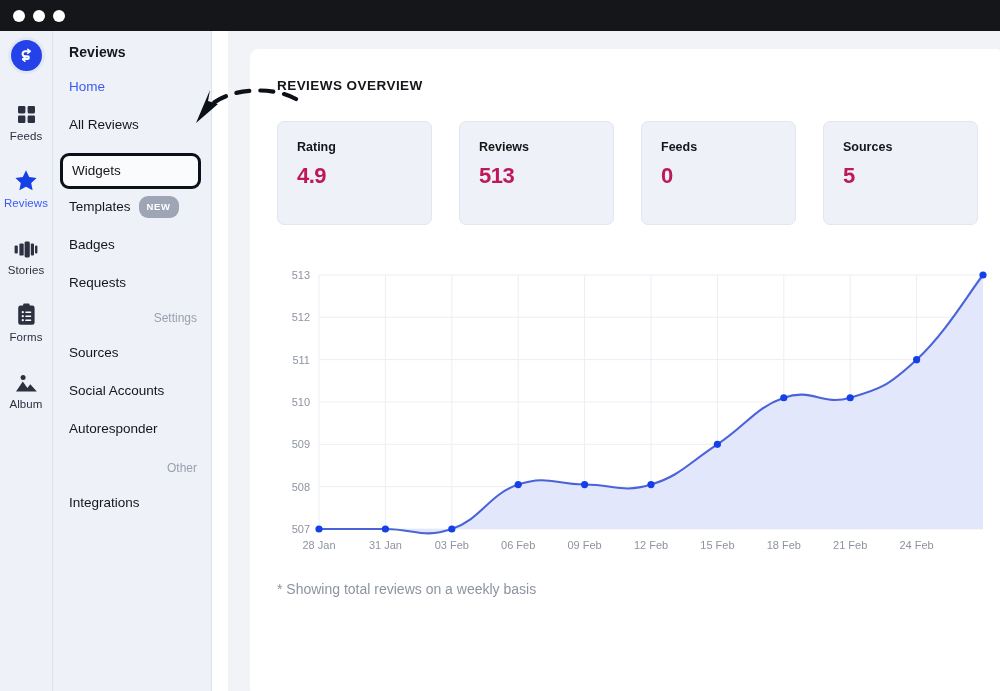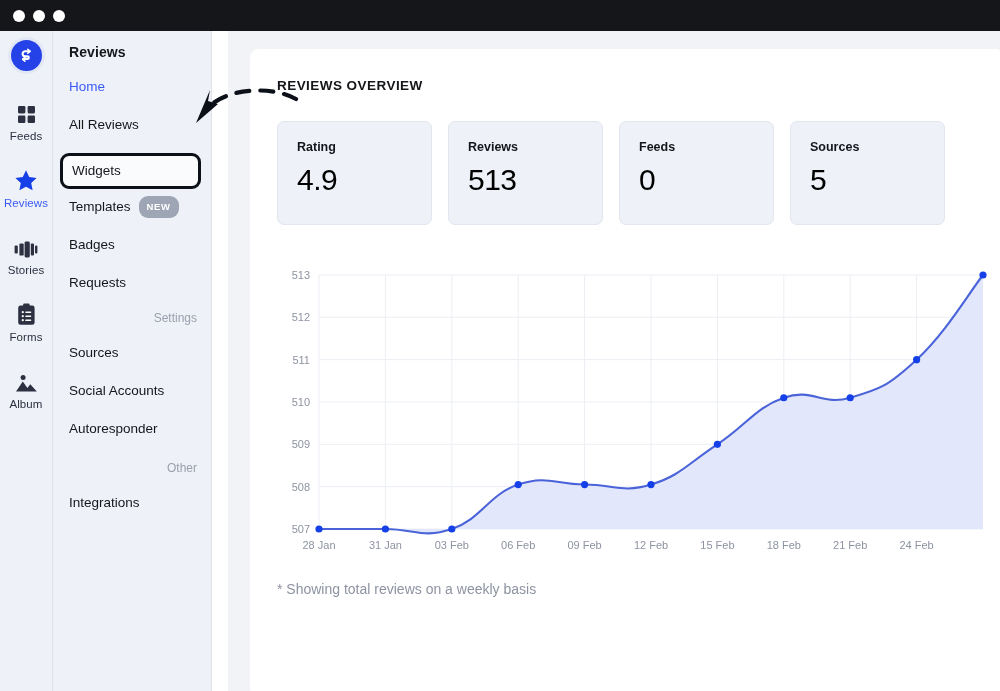--- a/index.html
+++ b/index.html
@@ -122,34 +122,34 @@
     border-radius: 9px;
     padding: 29px 24px 0 27px;
   }
   .overview-title {
     font-size: 13.5px; font-weight: bold; color: #15161a;
     letter-spacing: .45px;
   }
 
   
   .stats {
-    display: flex; gap: 16px; margin-top: 28px;
+    display: flex; gap: 27px; margin-top: 28px;
   }
   .stat {
     width: 155px; height: 104px;
     background: #eef1f7;
     border: 1px solid #e2e6ef;
     border-radius: 7px;
     padding: 18px 0 0 19px;
   }
   .stat-label {
     font-size: 12.5px; font-weight: bold; color: #15161a;
   }
   .stat-value {
-    font-size: 30px; font-weight: normal; color: #000000;
+    font-size: 22px; font-weight: bold; color: #be185d;
     margin-top: 9px; letter-spacing: -.5px;
   }
 
   
   .chart-wrap { position: relative; margin-top: 40px; width: 712px; height: 355px; }
   .chart-note {
     position: absolute; left: 0; bottom: 23px;
     font-size: 14px; color: #8d93a1;
   }
   svg.chart { display: block; }

